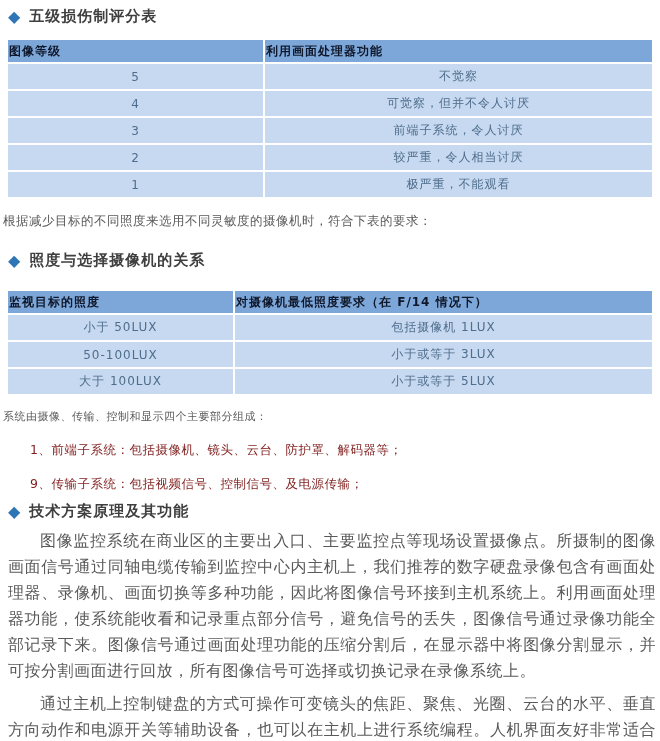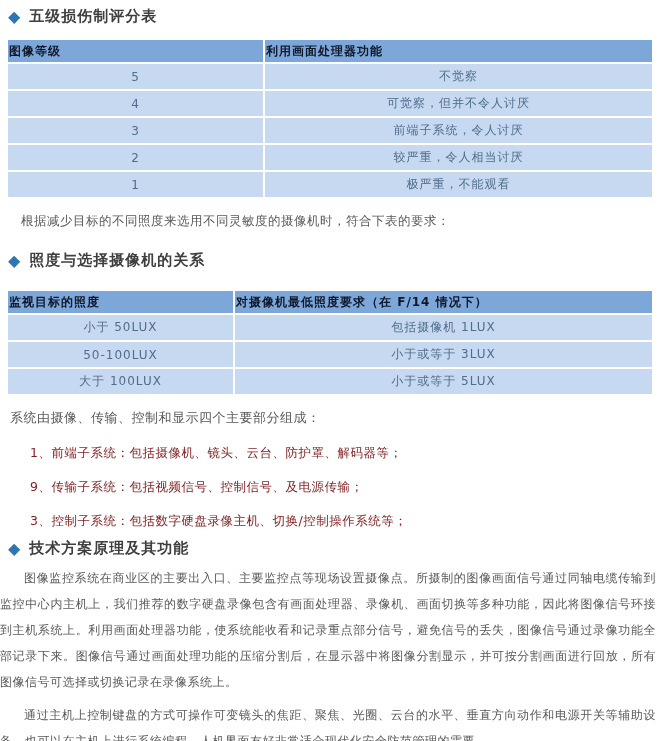--- a/index.html
+++ b/index.html
@@ -50,44 +50,44 @@
     font-size: 12px;
     text-align: center;
     height: 23px;
     letter-spacing: 1px;
   }
   table.t1 col.c1 { width: 255px; }
   table.t2 col.c1 { width: 225px; }
   table.t1 { margin-top: 12px; }
   table.t2 { margin-top: 19px; }
   .note {
-    margin: 14px 3px 0 21px;
+    margin: 14px 3px 0 3px;
     font-size: 12.5px;
     color: #595959;
     letter-spacing: 0.5px;
   }
   .title-2 { margin-top: 21px; }
   .title-3 { margin-top: 10px; }
   .intro {
-    margin: 13px 3px 0 10px;
-    font-size: 13px;
+    margin: 13px 3px 0 3px;
+    font-size: 11px;
     color: #595959;
     letter-spacing: 0.5px;
   }
   .sys-list { margin: 0; padding: 0; list-style: none; }
   .sys-list li {
     margin: 18px 3px 0 30px;
     font-size: 12.5px;
     color: #7f1d1d;
     line-height: 16px;
     letter-spacing: 0.5px;
   }
   .para {
-    margin: 7px 4px 0 0;
-    font-size: 12px;
+    margin: 7px 4px 0 8px;
+    font-size: 16px;
     color: #595959;
     line-height: 26px;
     text-align: justify;
     text-indent: 2em;
     letter-spacing: 0.5px;
   }
 </style>
 </head>
 <body>
 
@@ -165,21 +165,20 @@
         <td>小于或等于 5LUX</td>
       </tr>
     </tbody>
   </table>
 
   <p class="intro">系统由摄像、传输、控制和显示四个主要部分组成：</p>
 
   <ul class="sys-list">
     <li>1、前端子系统：包括摄像机、镜头、云台、防护罩、解码器等；</li>
     <li>9、传输子系统：包括视频信号、控制信号、及电源传输；</li>
-    <li>3、控制子系统：包括数字硬盘录像主机、切换/控制操作系统等；</li>
   </ul>
 
   <div class="section-title title-3">
     <span class="diamond">◆</span>
     <span>技术方案原理及其功能</span>
   </div>
 
   <p class="para">图像监控系统在商业区的主要出入口、主要监控点等现场设置摄像点。所摄制的图像画面信号通过同轴电缆传输到监控中心内主机上，我们推荐的数字硬盘录像包含有画面处理器、录像机、画面切换等多种功能，因此将图像信号环接到主机系统上。利用画面处理器功能，使系统能收看和记录重点部分信号，避免信号的丢失，图像信号通过录像功能全部记录下来。图像信号通过画面处理功能的压缩分割后，在显示器中将图像分割显示，并可按分割画面进行回放，所有图像信号可选择或切换记录在录像系统上。</p>
   <p class="para">通过主机上控制键盘的方式可操作可变镜头的焦距、聚焦、光圈、云台的水平、垂直方向动作和电源开关等辅助设备，也可以在主机上进行系统编程。人机界面友好非常适合现代化安全防范管理的需要。</p>
 

